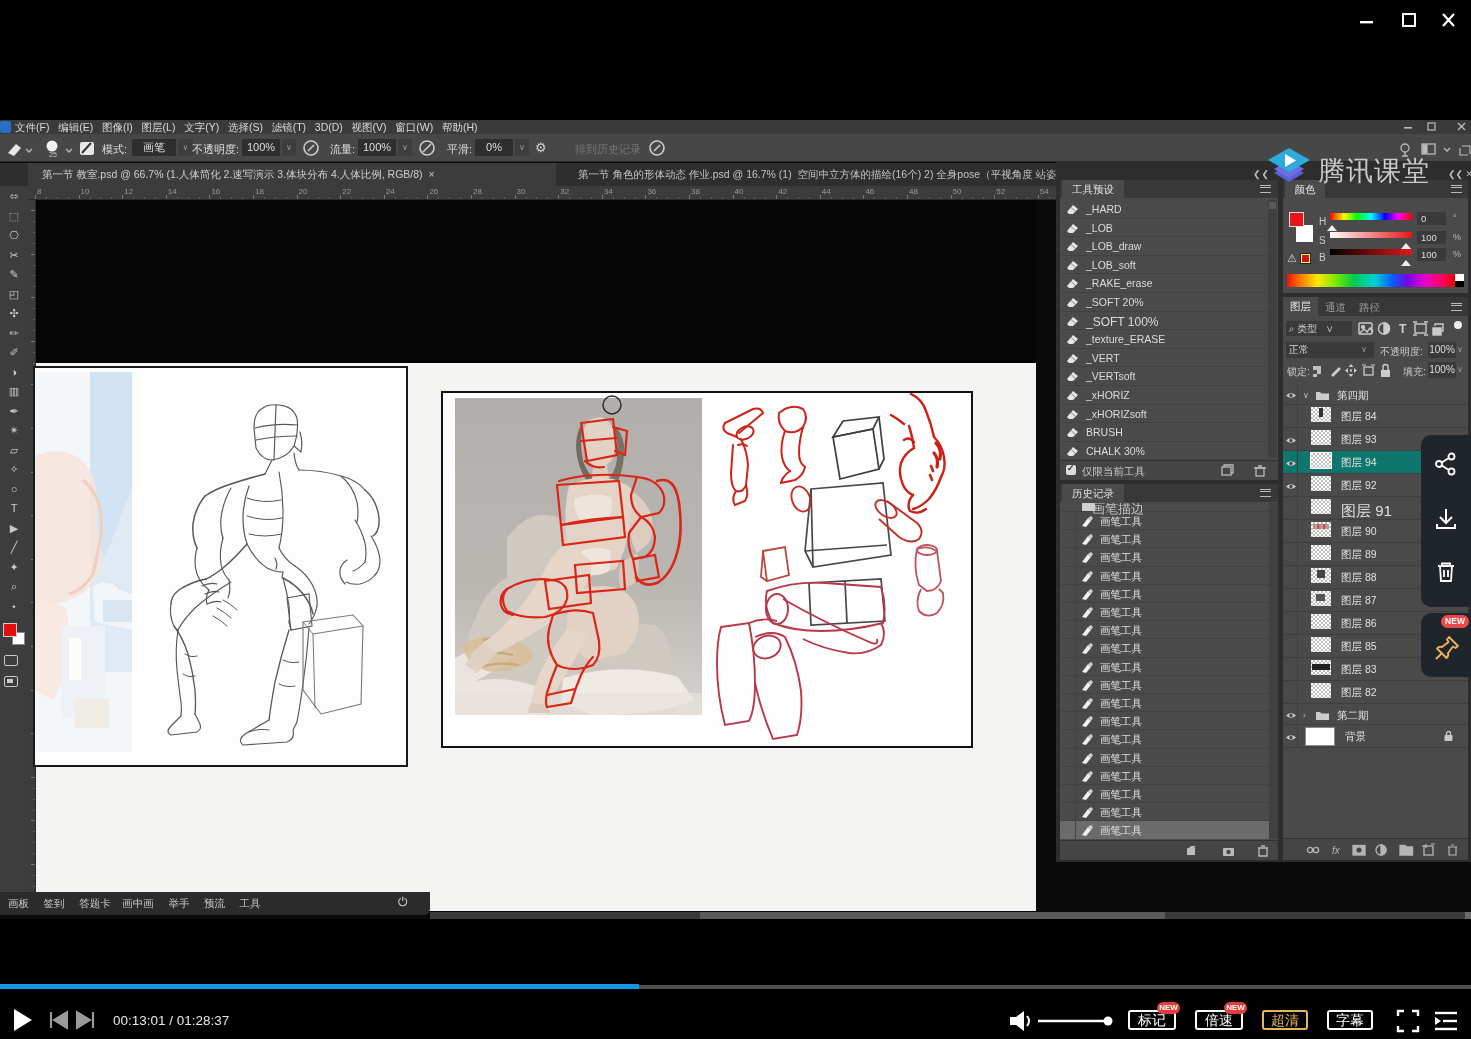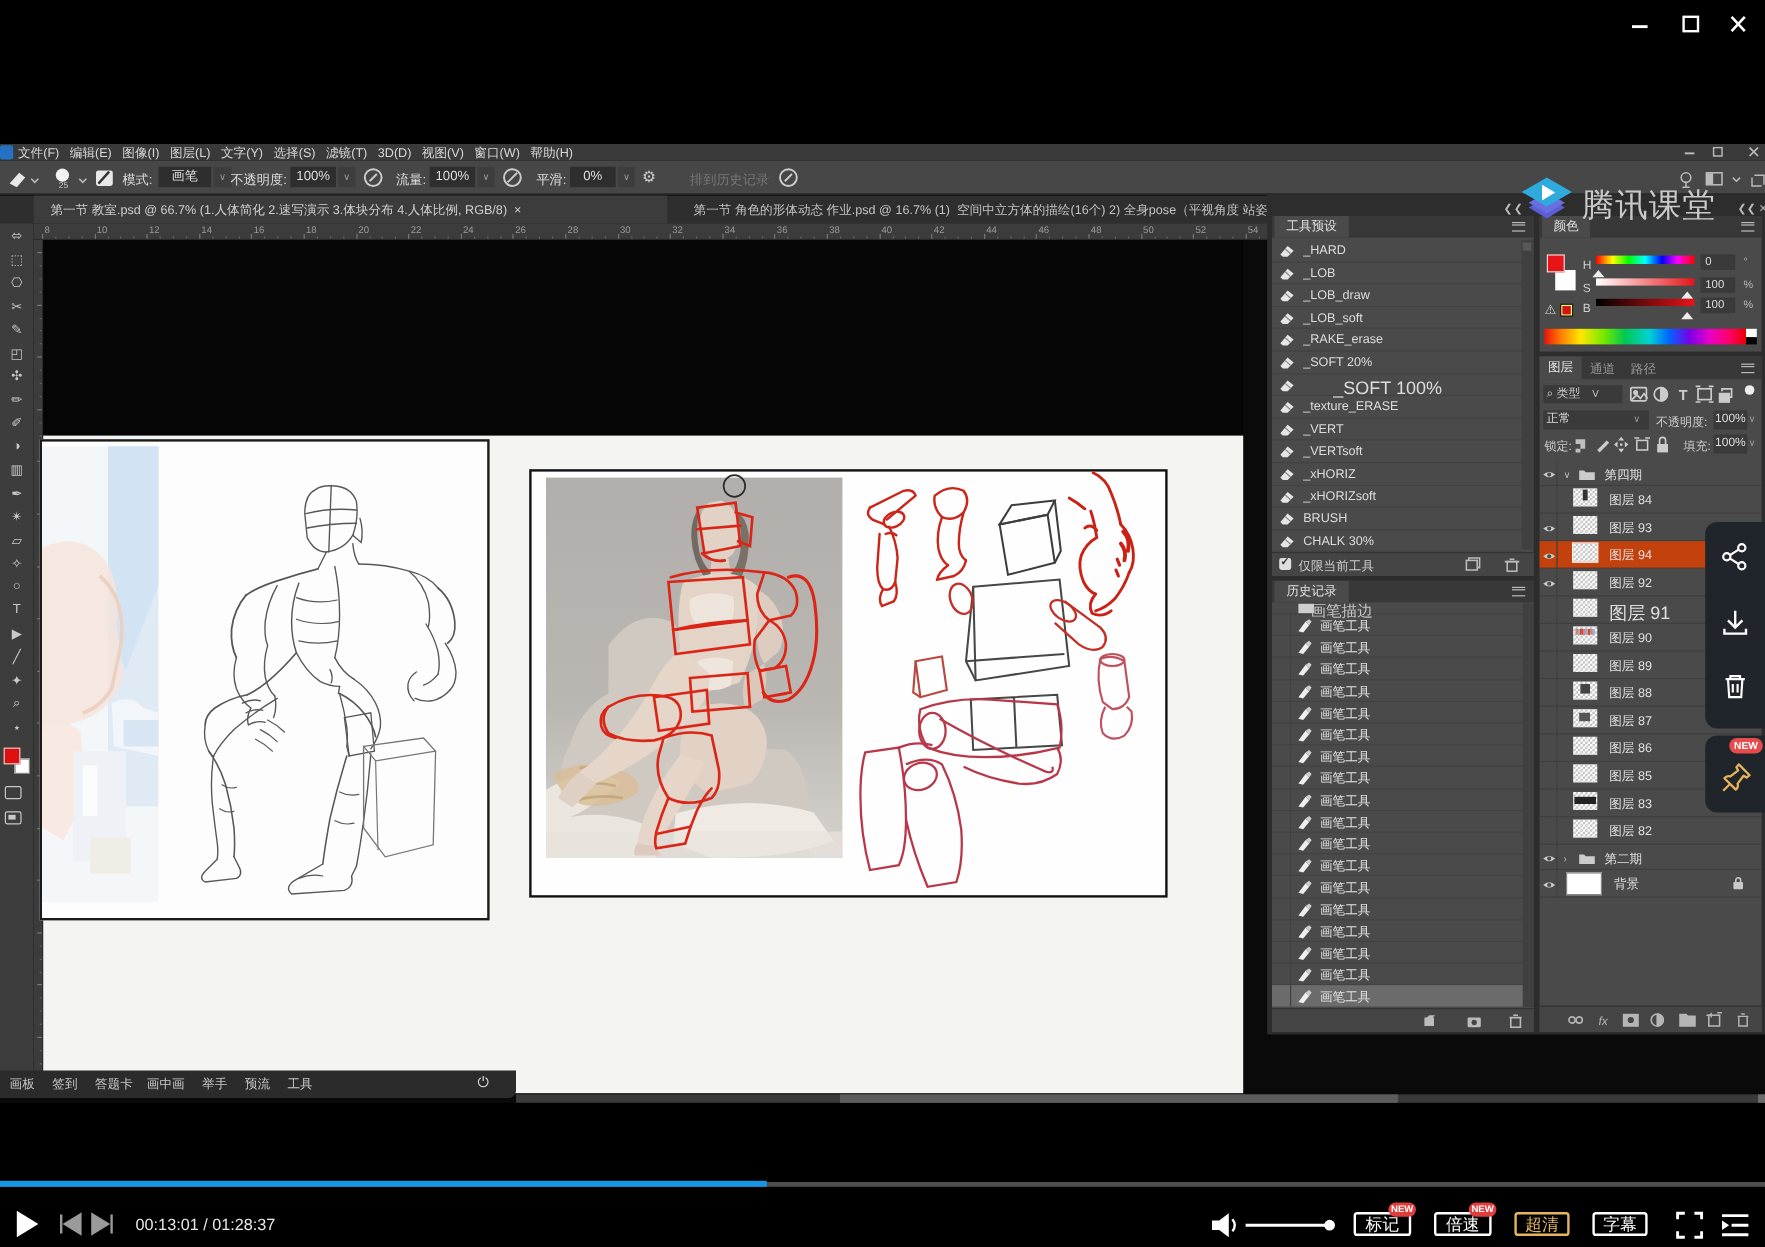--- a/index.html
+++ b/index.html
@@ -599,21 +599,21 @@
               <path d="M1 9 L7 2 L12 6 L7 11 L3 11 Z" fill="#e6e6e6"></path>
               <path d="M5 4.5 L9.5 8.5" stroke="#888" stroke-width="1"></path>
             </svg>
             <div class="abs" style="left:26px;top:3px;color:#dcdcdc;font-size:10.5px;">_SOFT 20%</div>
           </div>
           <div class="abs" style="left:0;top:111.60000000000001px;width:208px;height:18.6px;border-bottom:1px solid #424242;">
             <svg class="abs" style="left:6px;top:3px" width="14" height="12" viewBox="0 0 14 12">
               <path d="M1 9 L7 2 L12 6 L7 11 L3 11 Z" fill="#e6e6e6"></path>
               <path d="M5 4.5 L9.5 8.5" stroke="#888" stroke-width="1"></path>
             </svg>
-            <div class="abs" style="left:26px;top:3px;color:#dcdcdc;font-size:15px;margin-left:25px;">_SOFT 100%</div>
+            <div class="abs" style="left:26px;top:3px;color:#dcdcdc;font-size:12px;">_SOFT 100%</div>
           </div>
           <div class="abs" style="left:0;top:130.20000000000002px;width:208px;height:18.6px;border-bottom:1px solid #424242;">
             <svg class="abs" style="left:6px;top:3px" width="14" height="12" viewBox="0 0 14 12">
               <path d="M1 9 L7 2 L12 6 L7 11 L3 11 Z" fill="#e6e6e6"></path>
               <path d="M5 4.5 L9.5 8.5" stroke="#888" stroke-width="1"></path>
             </svg>
             <div class="abs" style="left:26px;top:3px;color:#dcdcdc;font-size:10.5px;">_texture_ERASE</div>
           </div>
           <div class="abs" style="left:0;top:148.8px;width:208px;height:18.6px;border-bottom:1px solid #424242;">
             <svg class="abs" style="left:6px;top:3px" width="14" height="12" viewBox="0 0 14 12">
@@ -945,21 +945,21 @@
             <div class="abs" style="left:0;top:0;width:15px;height:23px;border-right:1px solid #3f3f3f;">
               <svg style="position:absolute;left:2px;top:7.5px" width="12" height="9" viewBox="0 0 12 9">
                 <path d="M1 4.5 Q6 0 11 4.5 Q6 9 1 4.5 Z" fill="#ccc"></path>
                 <circle cx="6" cy="4.5" r="1.7" fill="#4a4a4a"></circle>
               </svg>
             </div>
             <div class="abs" style="left:0;top:0;width:15px;height:23px;"></div>
             <div class="abs" style="left:28px;top:2px;width:20px;height:15px;background-image:linear-gradient(45deg,#bfbfbf 25%,transparent 25%,transparent 75%,#bfbfbf 75%),linear-gradient(45deg,#bfbfbf 25%,transparent 25%,transparent 75%,#bfbfbf 75%);background-size:4px 4px;background-position:0 0,2px 2px;background-color:#fff;"></div>
             <div class="abs" style="left:58px;top:5px;color:#e0e0e0;font-size:10.5px;">图层 93</div>
           </div>
-          <div class="abs" style="left:0;top:67px;width:185px;height:23px;border-bottom:1px solid #3f3f3f;background:#c2410c;">
+          <div class="abs" style="left:0;top:67px;width:185px;height:23px;border-bottom:1px solid #3f3f3f;background:#0f766e;">
             <div class="abs" style="left:0;top:0;width:15px;height:23px;border-right:1px solid #3f3f3f;">
               <svg style="position:absolute;left:2px;top:7.5px" width="12" height="9" viewBox="0 0 12 9">
                 <path d="M1 4.5 Q6 0 11 4.5 Q6 9 1 4.5 Z" fill="#ccc"></path>
                 <circle cx="6" cy="4.5" r="1.7" fill="#4a4a4a"></circle>
               </svg>
             </div>
             <div class="abs" style="left:0;top:0;width:15px;height:23px;"></div>
             <div class="abs" style="left:28px;top:2px;width:20px;height:15px;background-image:linear-gradient(45deg,#bfbfbf 25%,transparent 25%,transparent 75%,#bfbfbf 75%),linear-gradient(45deg,#bfbfbf 25%,transparent 25%,transparent 75%,#bfbfbf 75%);background-size:4px 4px;background-position:0 0,2px 2px;background-color:#fff;outline:1px solid #fff;"></div>
             <div class="abs" style="left:58px;top:5px;color:#e0e0e0;font-size:10.5px;">图层 94</div>
           </div>

